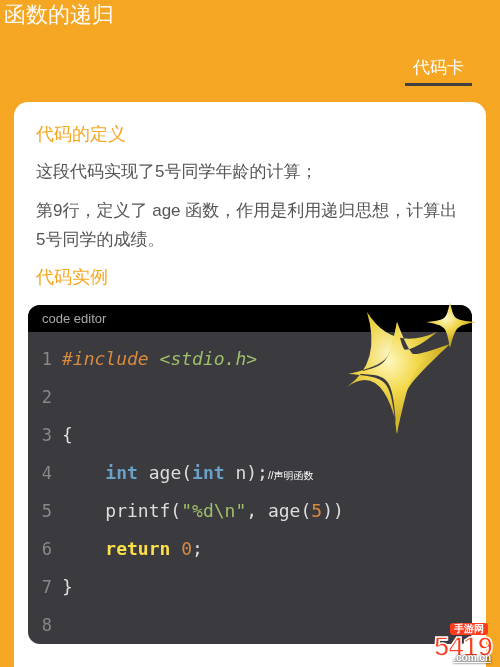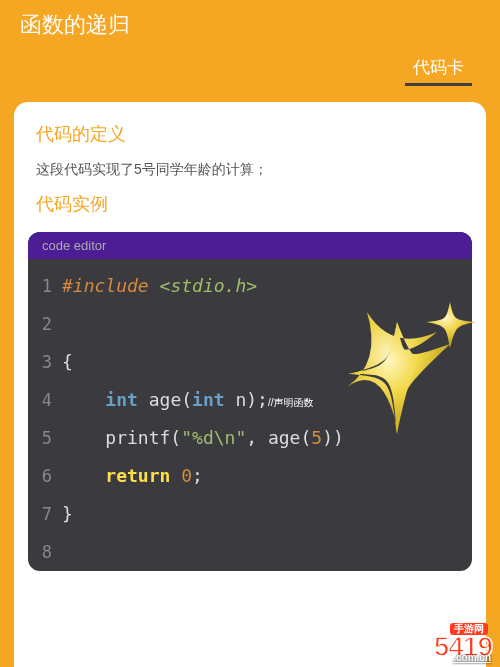--- a/index.html
+++ b/index.html
@@ -5,24 +5,24 @@
     * { margin: 0; padding: 0; box-sizing: border-box; }
     body {
       width: 500px;
       height: 667px;
       background: #f5a623;
       font-family: -apple-system, "PingFang SC", "Microsoft YaHei", sans-serif;
       overflow: hidden;
       position: relative;
     }
     .header {
-      padding: 0 20px;
+      padding: 0 4px;
       height: 40px;
       display: flex;
-      align-items: flex-end;
+      align-items: flex-start;
     }
     .header-title {
       color: #fff;
       font-size: 22px;
       font-weight: 500;
       opacity: 0.95;
     }
     .tab-row {
       display: flex;
       justify-content: flex-end;
@@ -44,38 +44,38 @@
       position: relative;
     }
     .section-title {
       color: #f5a623;
       font-size: 18px;
       font-weight: 500;
       margin-bottom: 12px;
     }
     .body-text {
       color: #555;
-      font-size: 14px;
+      font-size: 17px;
       line-height: 1.7;
       margin-bottom: 10px;
     }
     .section-title2 {
       color: #f5a623;
       font-size: 18px;
       font-weight: 500;
       margin-bottom: 16px;
     }
     .code-editor {
       background: #3a3a3f;
       border-radius: 12px;
       overflow: hidden;
       margin: 0 -8px;
     }
     .editor-header {
-      background: #4c1d95;
+      background: #000000;
       color: #aaa;
       font-size: 13px;
       padding: 6px 14px;
       font-family: sans-serif;
     }
     .code-lines {
       padding: 8px 0 0 0;
       font-family: "Menlo","Consolas",monospace;
     }
     .code-line {
@@ -168,20 +168,21 @@
 </div>
 
 <div class="tab-row">
   <span class="tab">代码卡</span>
 </div>
 
 <div class="card">
 
   <div class="section-title">代码的定义</div>
   <div class="body-text">这段代码实现了5号同学年龄的计算；</div>
+  <div class="body-text">第9行，定义了 age 函数，作用是利用递归思想，计算出5号同学的成绩。</div>
 
   <div class="section-title2">代码实例</div>
 
   <div class="code-editor">
     <div class="editor-header">code editor</div>
     <div class="code-lines" id="code-lines">
         <div class="code-line">
           <span class="line-num">1</span>
           <span class="line-content"><span class="tok-include">#include </span><span class="tok-header">&lt;stdio.h&gt;</span></span>
         </div>

